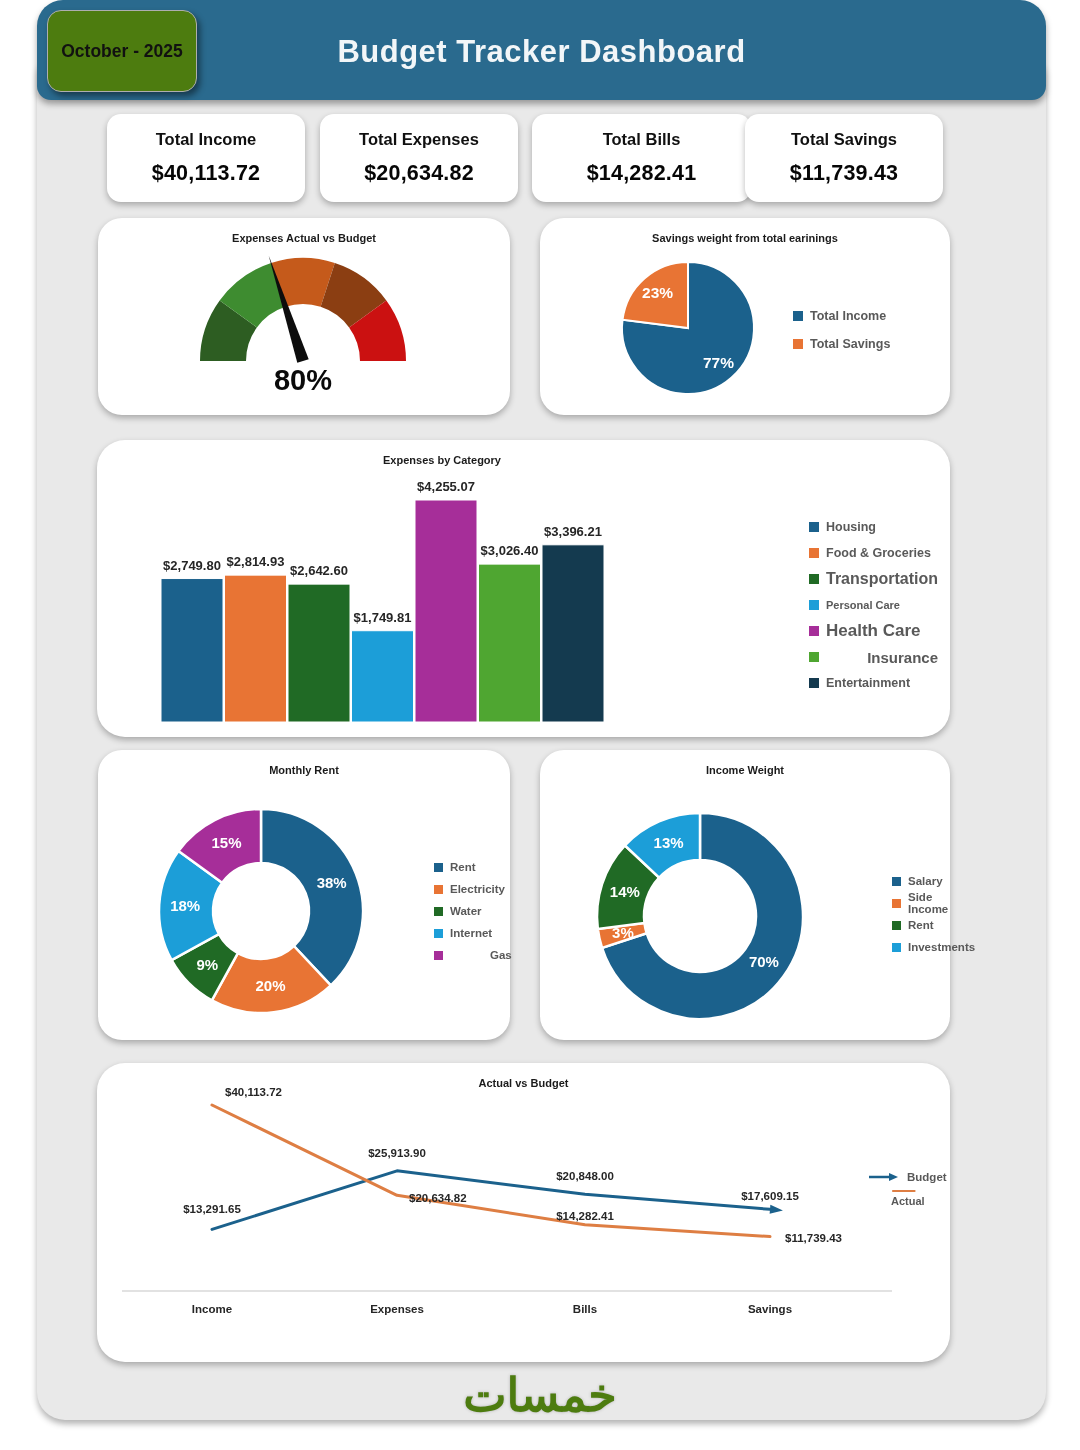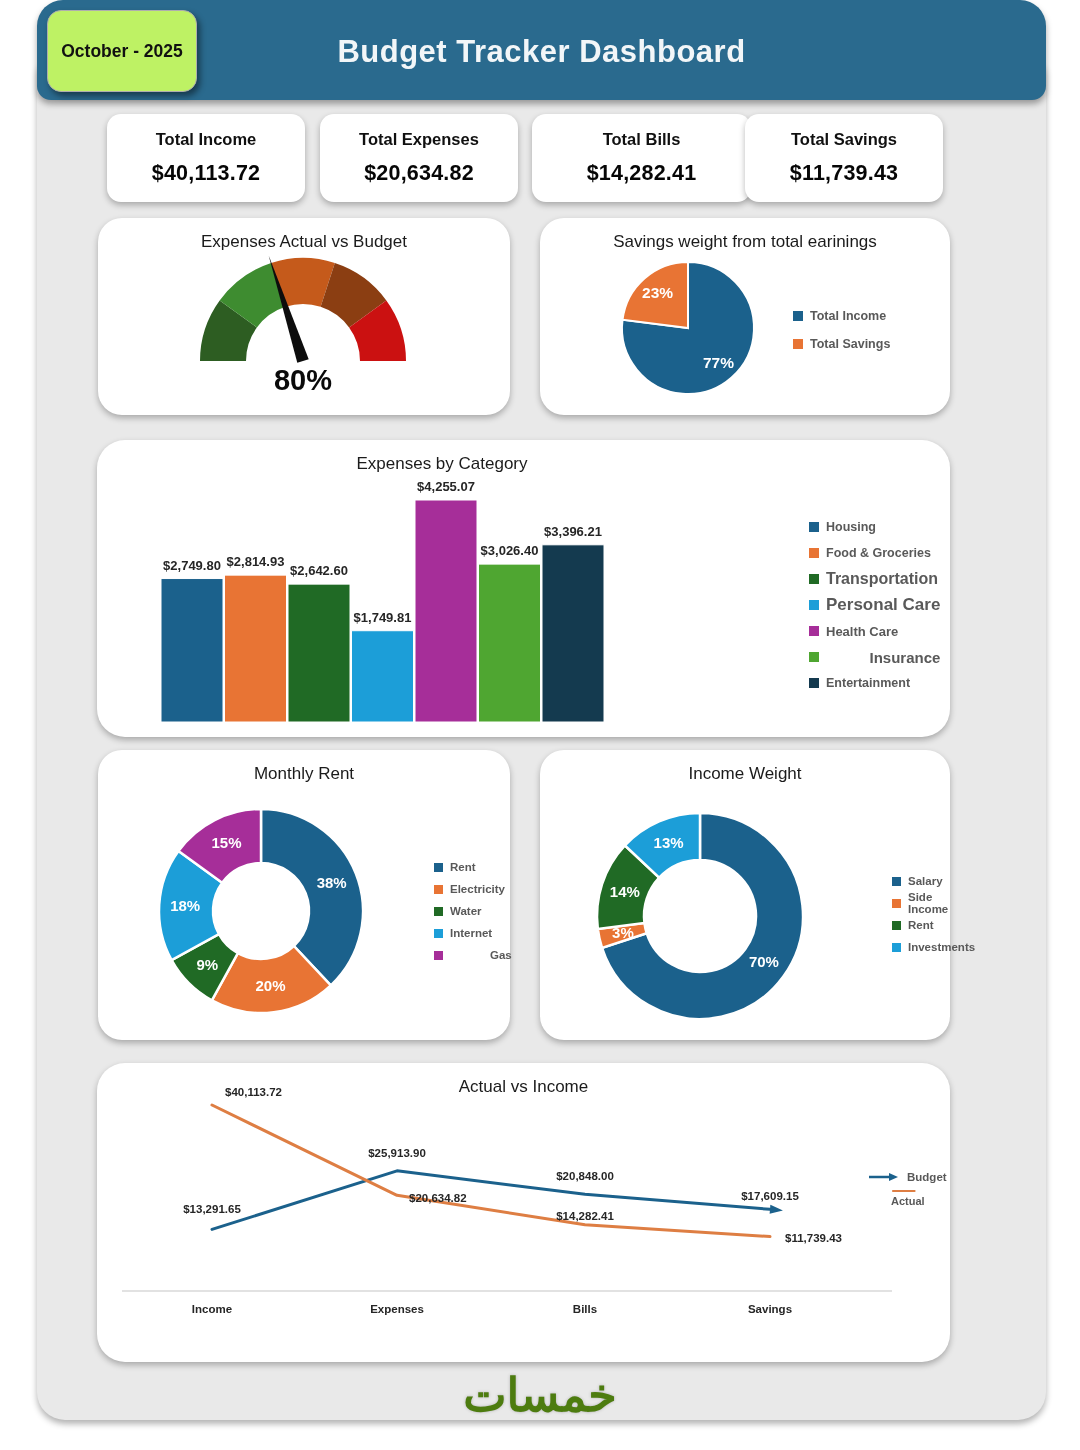--- a/index.html
+++ b/index.html
@@ -17,38 +17,38 @@
     position:absolute;left:37px;top:0px;width:1009px;height:100px;
     background:#2A6A8E;border-radius:26px 26px 14px 14px;
     box-shadow:0 4px 6px rgba(0,0,0,0.35);
   }
   .header-title{
     position:absolute;left:0;right:0;top:34px;text-align:center;
     color:#F2F6F8;font-size:31px;font-weight:700;letter-spacing:0.5px;
   }
   .badge{
     position:absolute;left:10px;top:10px;width:148px;height:80px;
-    background:#bef264;border:1px solid #aeaeae;border-radius:14px;
+    background:#4d7c0f;border:1px solid #aeaeae;border-radius:14px;
     box-shadow:3px 4px 6px rgba(0,0,0,0.45);
     display:flex;align-items:center;justify-content:center;
   }
   .badge span{font-size:17.5px;font-weight:700;color:#111;}
   .card{
     position:absolute;background:#ffffff;border-radius:24px;
     box-shadow:0 3px 6px rgba(0,0,0,0.28);
   }
   .kpi{
     border-radius:14px;display:flex;flex-direction:column;align-items:center;
     justify-content:center;gap:12px;
   }
   .kpi .kpi-label{font-size:16.5px;font-weight:700;color:#101010;}
   .kpi .kpi-value{font-size:21.5px;font-weight:700;color:#060606;letter-spacing:0.2px;}
   .chart-title{
     position:absolute;top:14px;left:0;right:0;text-align:center;
-    font-weight:400;font-size:17px;color:#1b1b1b;z-index:2;
+    font-weight:700;font-size:11px;color:#1b1b1b;z-index:2;
   }
   .chart-mount{position:absolute;left:0;top:0;right:0;bottom:0;}
   .legend-box{position:absolute;display:flex;flex-direction:column;}
   .legend-row{display:flex;align-items:center;font-weight:700;color:#595959;}
   .legend-row .swatch{display:inline-block;margin-right:7px;flex:0 0 auto;}
   .watermark{
     position:absolute;left:440px;top:1368px;width:200px;text-align:center;
     font-size:46px;font-weight:700;color:#4d7c0f;
     text-shadow:0 0 3px rgba(170,170,170,0.9);
     z-index:5;
@@ -145,25 +145,25 @@
           <span>Housing</span>
         </div>
         <div class="legend-row" style="height: 26px; font-size: 12.5px;">
           <span class="swatch" style="width: 10px; height: 10px; background: rgb(232, 116, 52);"></span>
           <span>Food &amp; Groceries</span>
         </div>
         <div class="legend-row" style="height: 26px; font-size: 16px;">
           <span class="swatch" style="width: 10px; height: 10px; background: rgb(32, 106, 37);"></span>
           <span>Transportation</span>
         </div>
-        <div class="legend-row" style="height: 26px; font-size: 17px; justify-content: flex-end;">
+        <div class="legend-row" style="height: 26px; font-size: 11px;">
           <span class="swatch" style="width: 10px; height: 10px; background: rgb(28, 158, 216);"></span>
           <span>Personal Care</span>
         </div>
-        <div class="legend-row" style="height: 26px; font-size: 13px;">
+        <div class="legend-row" style="height: 26px; font-size: 17px;">
           <span class="swatch" style="width: 10px; height: 10px; background: rgb(166, 46, 153);"></span>
           <span>Health Care</span>
         </div>
         <div class="legend-row" style="height: 26px; font-size: 15px; justify-content: space-between;">
           <span class="swatch" style="width: 10px; height: 10px; background: rgb(79, 166, 49);"></span>
           <span>Insurance</span>
         </div>
         <div class="legend-row" style="height: 26px; font-size: 12.5px;">
           <span class="swatch" style="width: 10px; height: 10px; background: rgb(20, 58, 79);"></span>
           <span>Entertainment</span>
@@ -240,21 +240,21 @@
         </div>
         <div class="legend-row" style="height: 22px; font-size: 11.5px;">
           <span class="swatch" style="width: 9px; height: 9px; background: rgb(28, 158, 216);"></span>
           <span>Investments</span>
         </div>
       </div>
     </div>
 </div>
 
 <div class="card" style="left:97px;top:1063px;width:853px;height:299px;border-radius:28px;">
-  <div class="chart-title">Actual vs Income</div>
+  <div class="chart-title">Actual vs Budget</div>
   <div class="chart-mount">
       <svg width="853" height="299" viewBox="0 0 853 299" style="position: absolute; left: 0px; top: 0px;">
         <line x1="25" y1="228" x2="795" y2="228" stroke="#d9d9d9" stroke-width="1.5"></line>
         <text x="115" y="250" text-anchor="middle" font-size="11.5" font-weight="700" fill="#262626" font-family="&quot;Liberation Sans&quot;, sans-serif">Income</text>
         <text x="300" y="250" text-anchor="middle" font-size="11.5" font-weight="700" fill="#262626" font-family="&quot;Liberation Sans&quot;, sans-serif">Expenses</text>
         <text x="488" y="250" text-anchor="middle" font-size="11.5" font-weight="700" fill="#262626" font-family="&quot;Liberation Sans&quot;, sans-serif">Bills</text>
         <text x="673" y="250" text-anchor="middle" font-size="11.5" font-weight="700" fill="#262626" font-family="&quot;Liberation Sans&quot;, sans-serif">Savings</text>
         <polyline points="115,166.3690443070351 300,107.84197426715846 488,131.3316281810812 673,146.34958463089436" fill="none" stroke="#1B618C" stroke-width="3" stroke-linejoin="round" stroke-linecap="round"></polyline>
         <polygon points="685.9573762582212,147.40144037332576 672.6358960891583,150.83483025874014 673.3641039108417,141.86433900304857" fill="#1B618C"></polygon>
         <text x="115" y="150" text-anchor="middle" font-size="11.5" font-weight="700" fill="#262626" font-family="&quot;Liberation Sans&quot;, sans-serif">$13,291.65</text>

